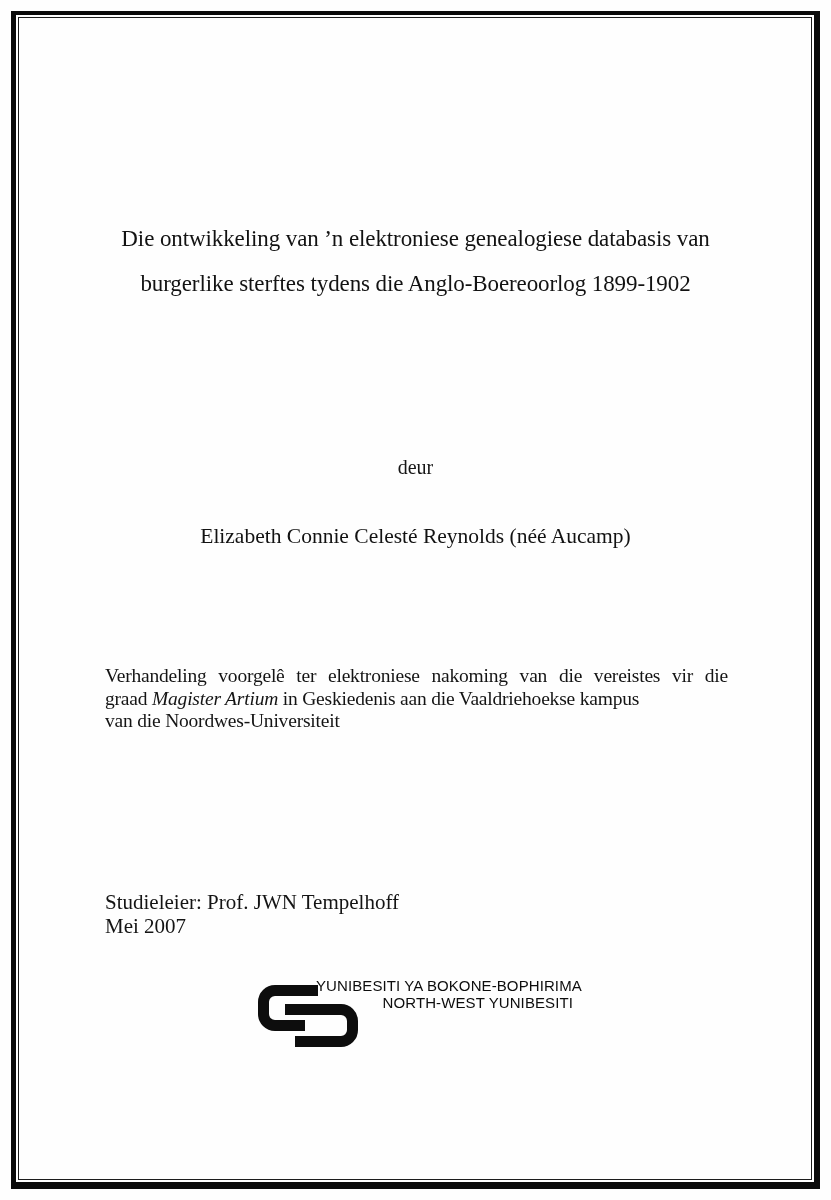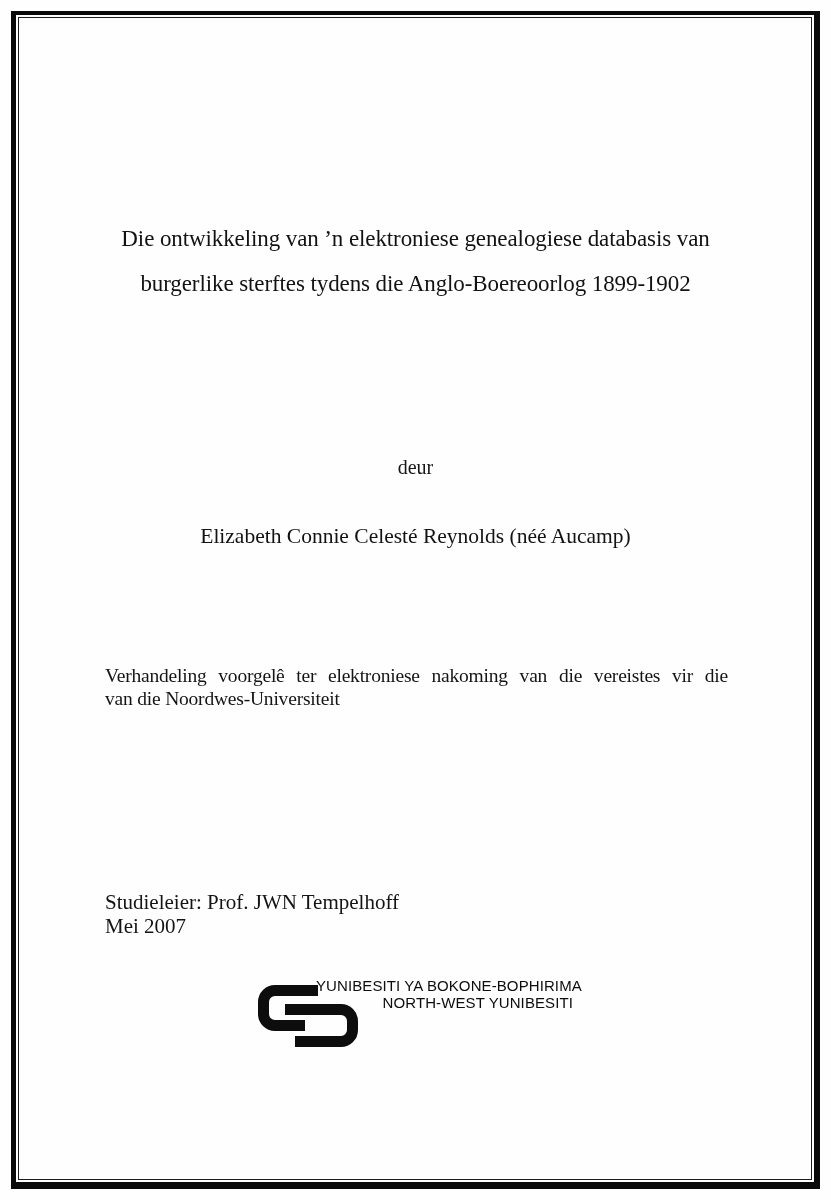--- a/index.html
+++ b/index.html
@@ -88,20 +88,21 @@
     <div>Die ontwikkeling van ’n elektroniese genealogiese databasis van</div>
     <div>burgerlike sterftes tydens die Anglo-Boereoorlog 1899-1902</div>
   </div>
 
   <div class="byline">deur</div>
 
   <div class="author-line">Elizabeth Connie Celesté Reynolds (néé Aucamp)</div>
 
   <div class="submission-block">
     <div class="just">Verhandeling voorgelê ter elektroniese nakoming van die vereistes vir die</div>
+    <div><span>graad </span><span class="ital">Magister Artium</span><span> in Geskiedenis aan die Vaaldriehoekse kampus</span></div>
     <div>van die Noordwes-Universiteit</div>
   </div>
 
   <div class="footer-block">
     <div>Studieleier: Prof. JWN Tempelhoff</div>
     <div>Mei 2007</div>
   </div>
 
   <div class="logo-group">
     <svg class="logo-mark" viewBox="0 0 100 62" aria-hidden="true">

